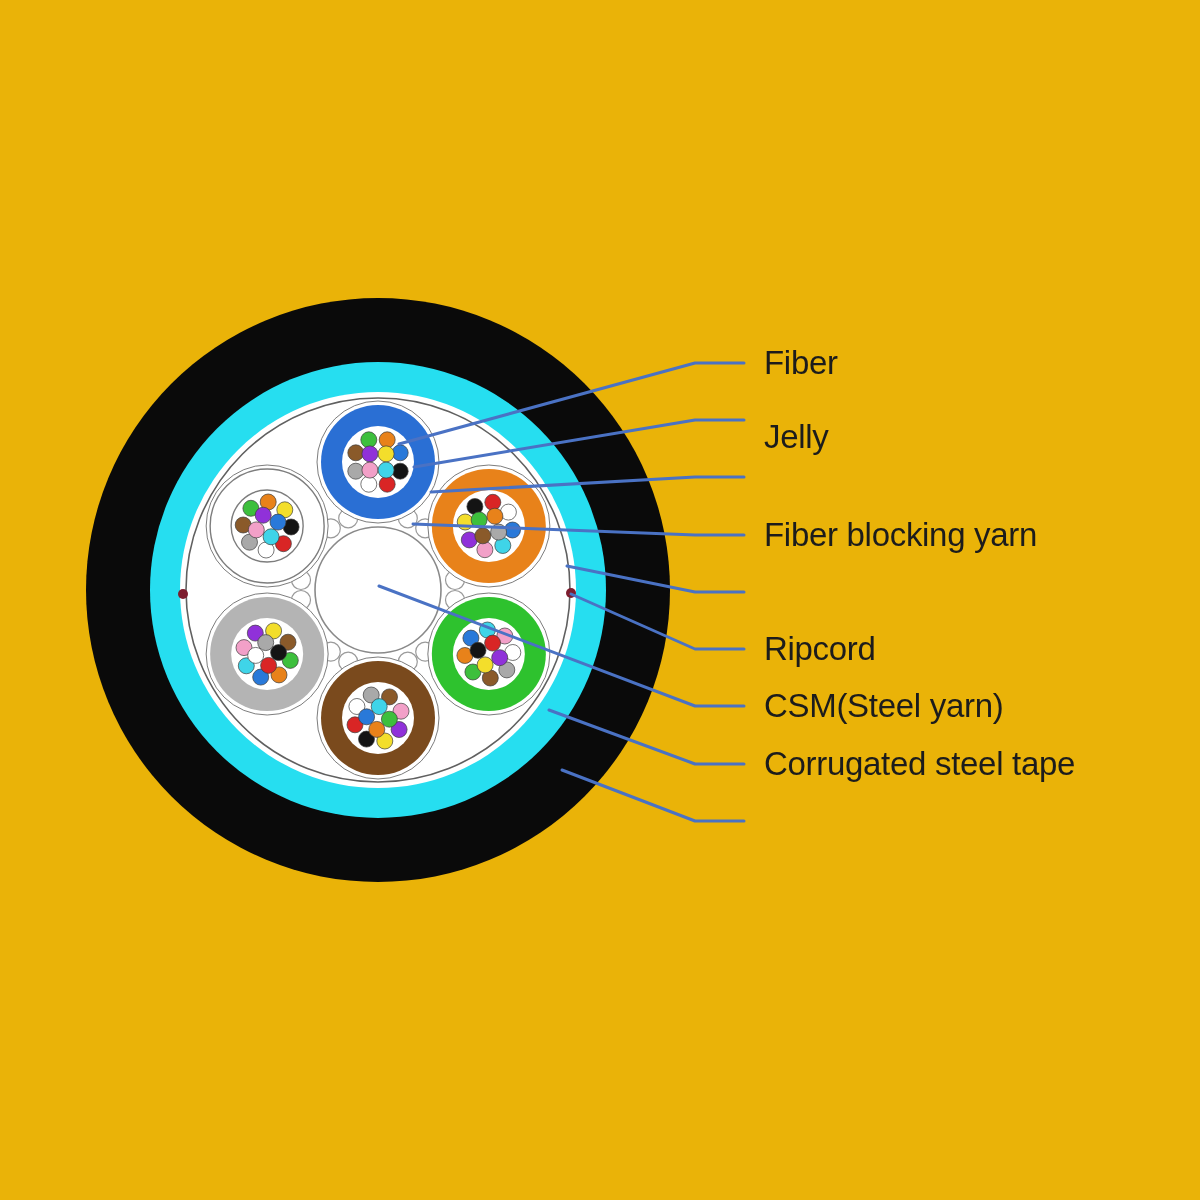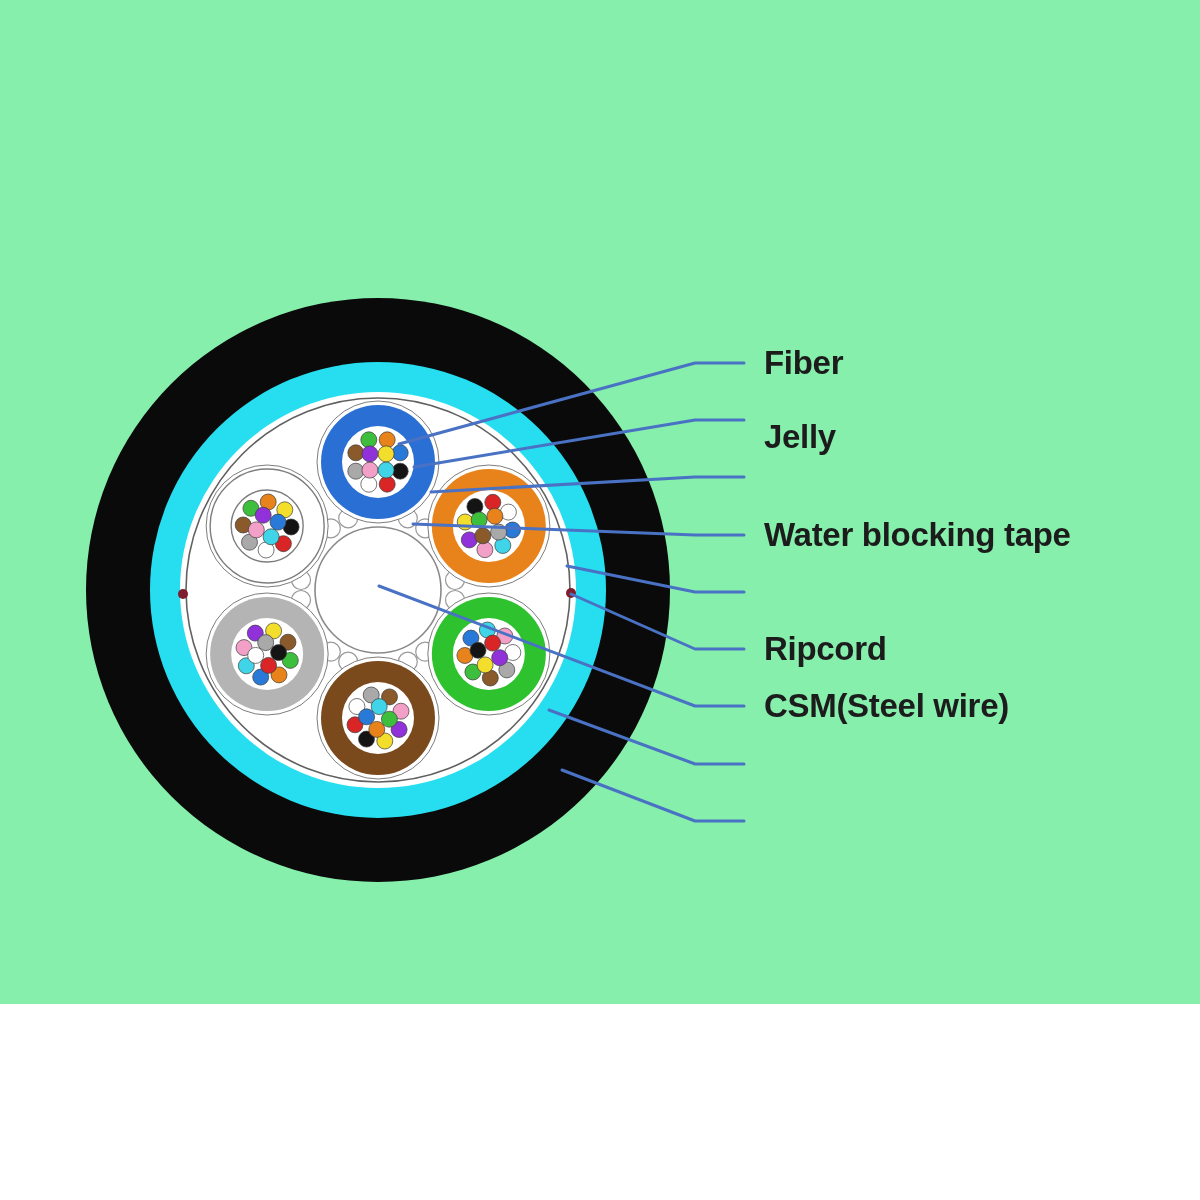--- a/index.html
+++ b/index.html
@@ -6,24 +6,23 @@
     margin: 0;
     padding: 0;
     background: #ffffff;
     width: 1200px;
     height: 1200px;
     font-family: "Liberation Sans", sans-serif;
   }
   #stage {
     position: relative;
     width: 1200px;
-    height: 1004px;
-    background: #86efac;
+    height: 1200px;
+    background: #eab308;
     overflow: hidden;
-    font-weight: bold;
   }
   #diagram {
     position: absolute;
     left: 0;
     top: 0;
     width: 1200px;
     height: 1200px;
   }
   .diagram-label {
     position: absolute;
@@ -168,16 +167,17 @@
       <polyline points="744,535 695,535 413,524" fill="none" stroke="#4a72c4" stroke-width="3" stroke-linecap="round" stroke-linejoin="round"></polyline>
       <polyline points="744,592 695,592 567,566" fill="none" stroke="#4a72c4" stroke-width="3" stroke-linecap="round" stroke-linejoin="round"></polyline>
       <polyline points="744,649 695,649 571,594" fill="none" stroke="#4a72c4" stroke-width="3" stroke-linecap="round" stroke-linejoin="round"></polyline>
       <polyline points="744,706 695,706 379,586" fill="none" stroke="#4a72c4" stroke-width="3" stroke-linecap="round" stroke-linejoin="round"></polyline>
       <polyline points="744,764 695,764 549,710" fill="none" stroke="#4a72c4" stroke-width="3" stroke-linecap="round" stroke-linejoin="round"></polyline>
       <polyline points="744,821 695,821 562,770" fill="none" stroke="#4a72c4" stroke-width="3" stroke-linecap="round" stroke-linejoin="round"></polyline>
     </svg>
 
   <div class="diagram-label" style="top:342px">Fiber</div>
   <div class="diagram-label" style="top:416px">Jelly</div>
-  <div class="diagram-label" style="top:514px">Water blocking tape</div>
+  <div class="diagram-label" style="top:514px">Fiber blocking yarn</div>
   <div class="diagram-label" style="top:628px">Ripcord</div>
-  <div class="diagram-label" style="top:685px">CSM(Steel wire)</div>
+  <div class="diagram-label" style="top:685px">CSM(Steel yarn)</div>
+  <div class="diagram-label" style="top:743px">Corrugated steel tape</div>
 </div>
 
 </body></html>

